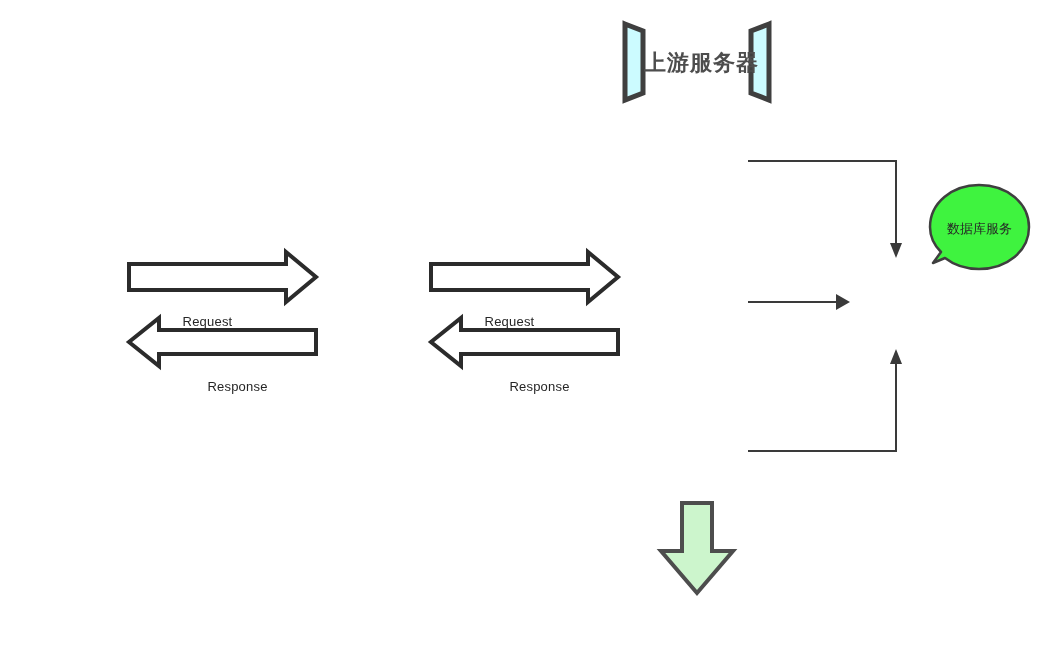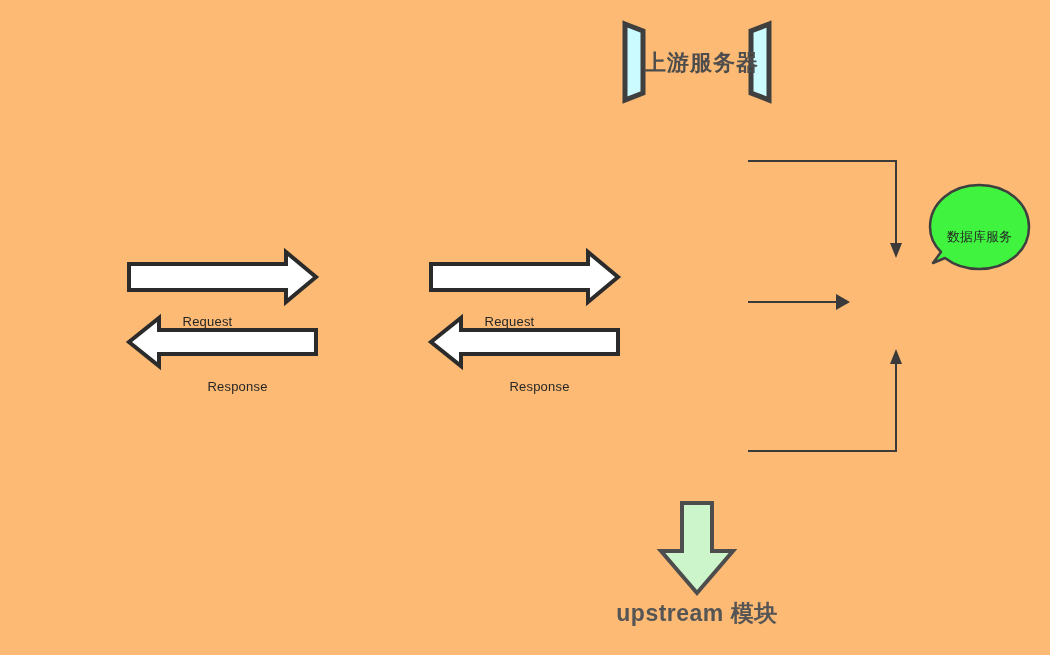--- a/index.html
+++ b/index.html
@@ -4,21 +4,21 @@
 <style>
   html, body {
     margin: 0;
     padding: 0;
     background: #000000;
   }
   #canvas {
     position: relative;
     width: 1050px;
     height: 655px;
-    background: #fdba74;
+    background: #ffffff;
     overflow: hidden;
     font-family: "Liberation Sans", sans-serif;
   }
   .layer {
     position: absolute;
     left: 0;
     top: 0;
     width: 1050px;
     height: 655px;
   }
@@ -116,17 +116,16 @@
   <div class="txt server-title" style="left:644px; top:48px; width:106px; text-align:center;">上游服务器</div>
 
   <div class="txt arrow-label" style="left:129px; top:270px; width:157px; text-align:center;">Request</div>
 
   <div class="txt arrow-label" style="left:159px; top:335px; width:157px; text-align:center;">Response</div>
 
   <div class="txt arrow-label" style="left:431px; top:270px; width:157px; text-align:center;">Request</div>
 
   <div class="txt arrow-label" style="left:461px; top:335px; width:157px; text-align:center;">Response</div>
 
-  <div class="txt bubble-label" style="left:930px; top:228px; width:99px; text-align:center;">数据库服务</div>
+  <div class="txt bubble-label" style="left:930px; top:220px; width:99px; text-align:center;">数据库服务</div>
 
-  <div class="txt module-label" style="left:547px; top:598px; width:300px; text-align:center;">upstream 模块</div>
 
 </div>
 
 </body></html>

